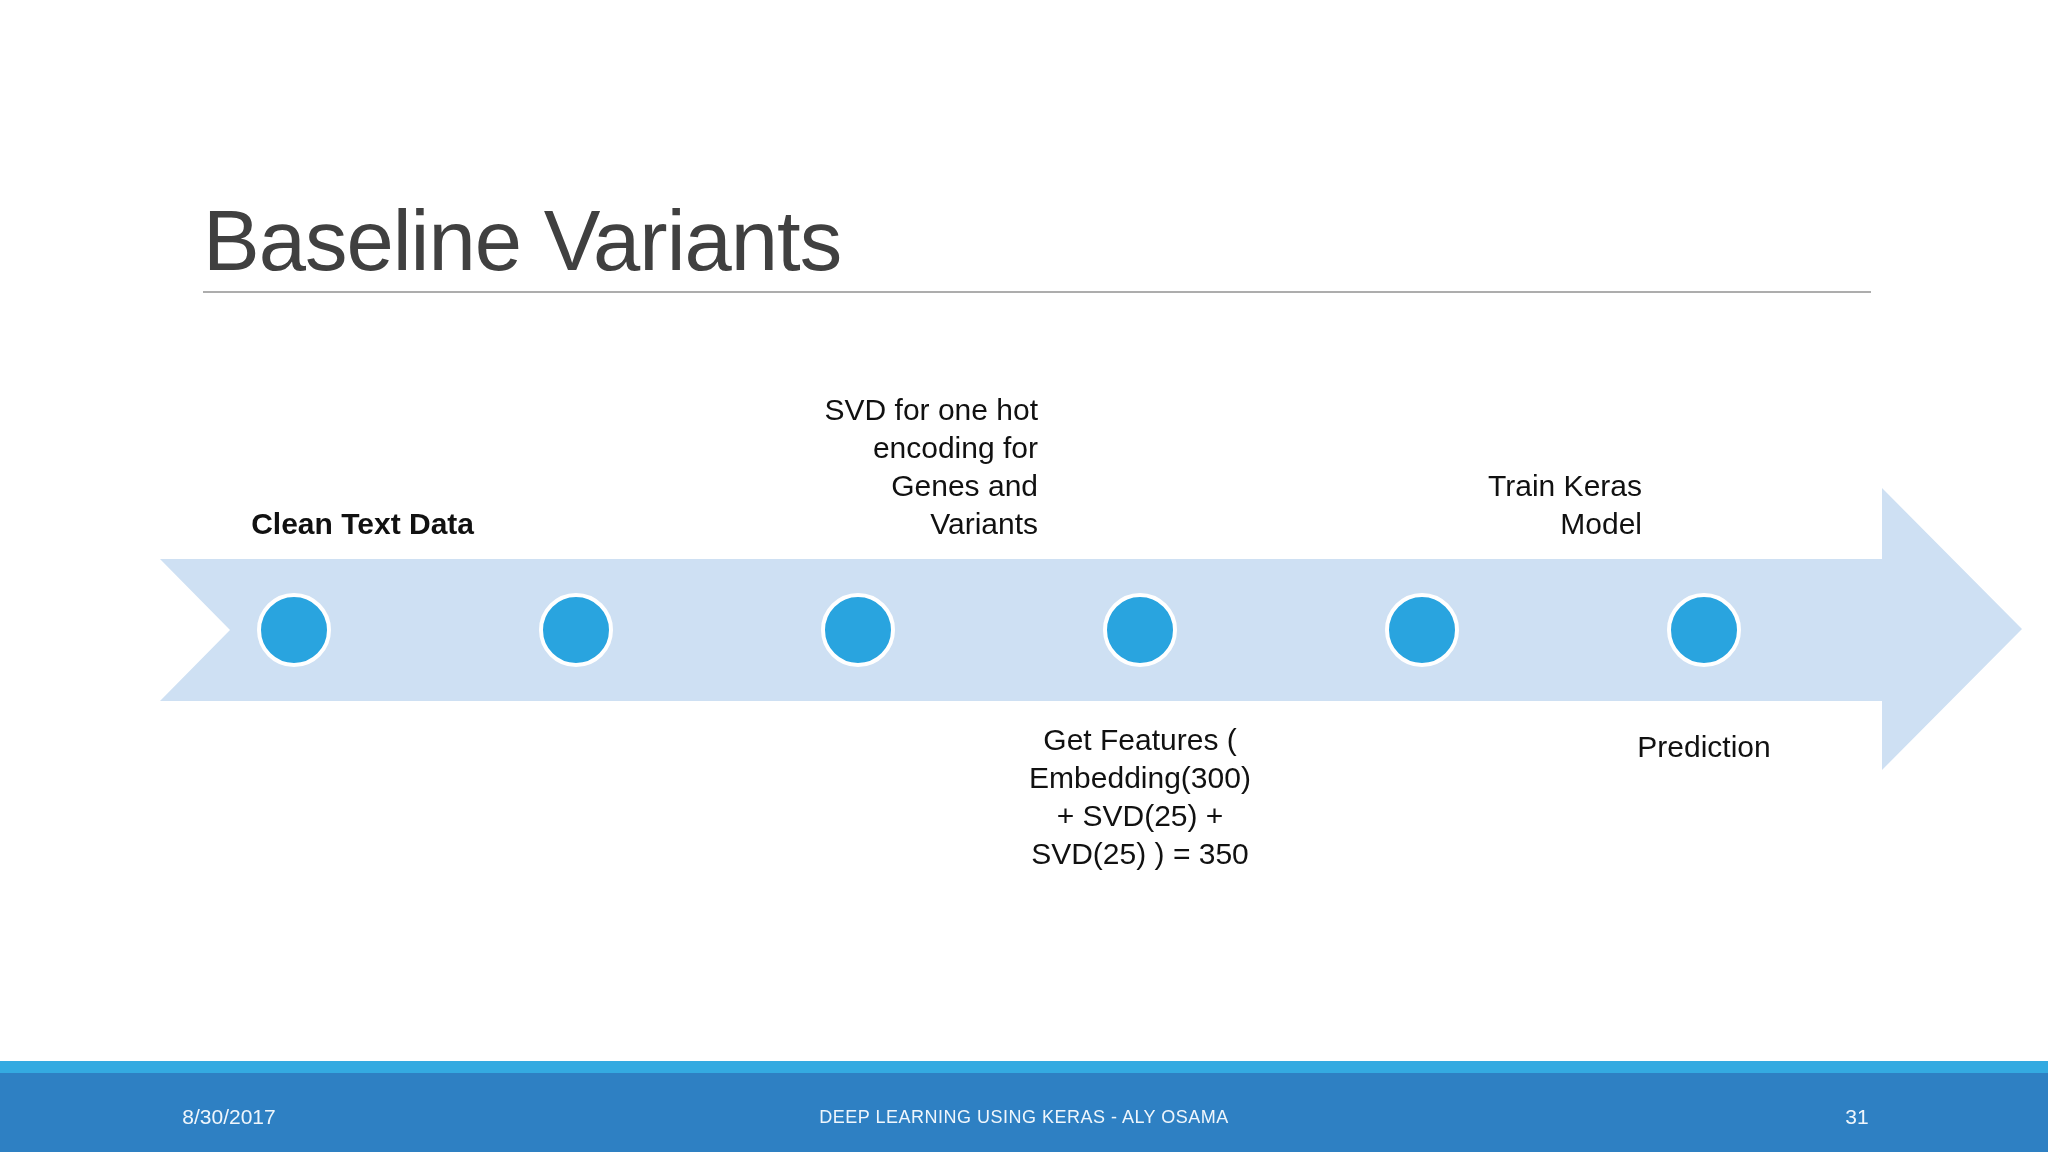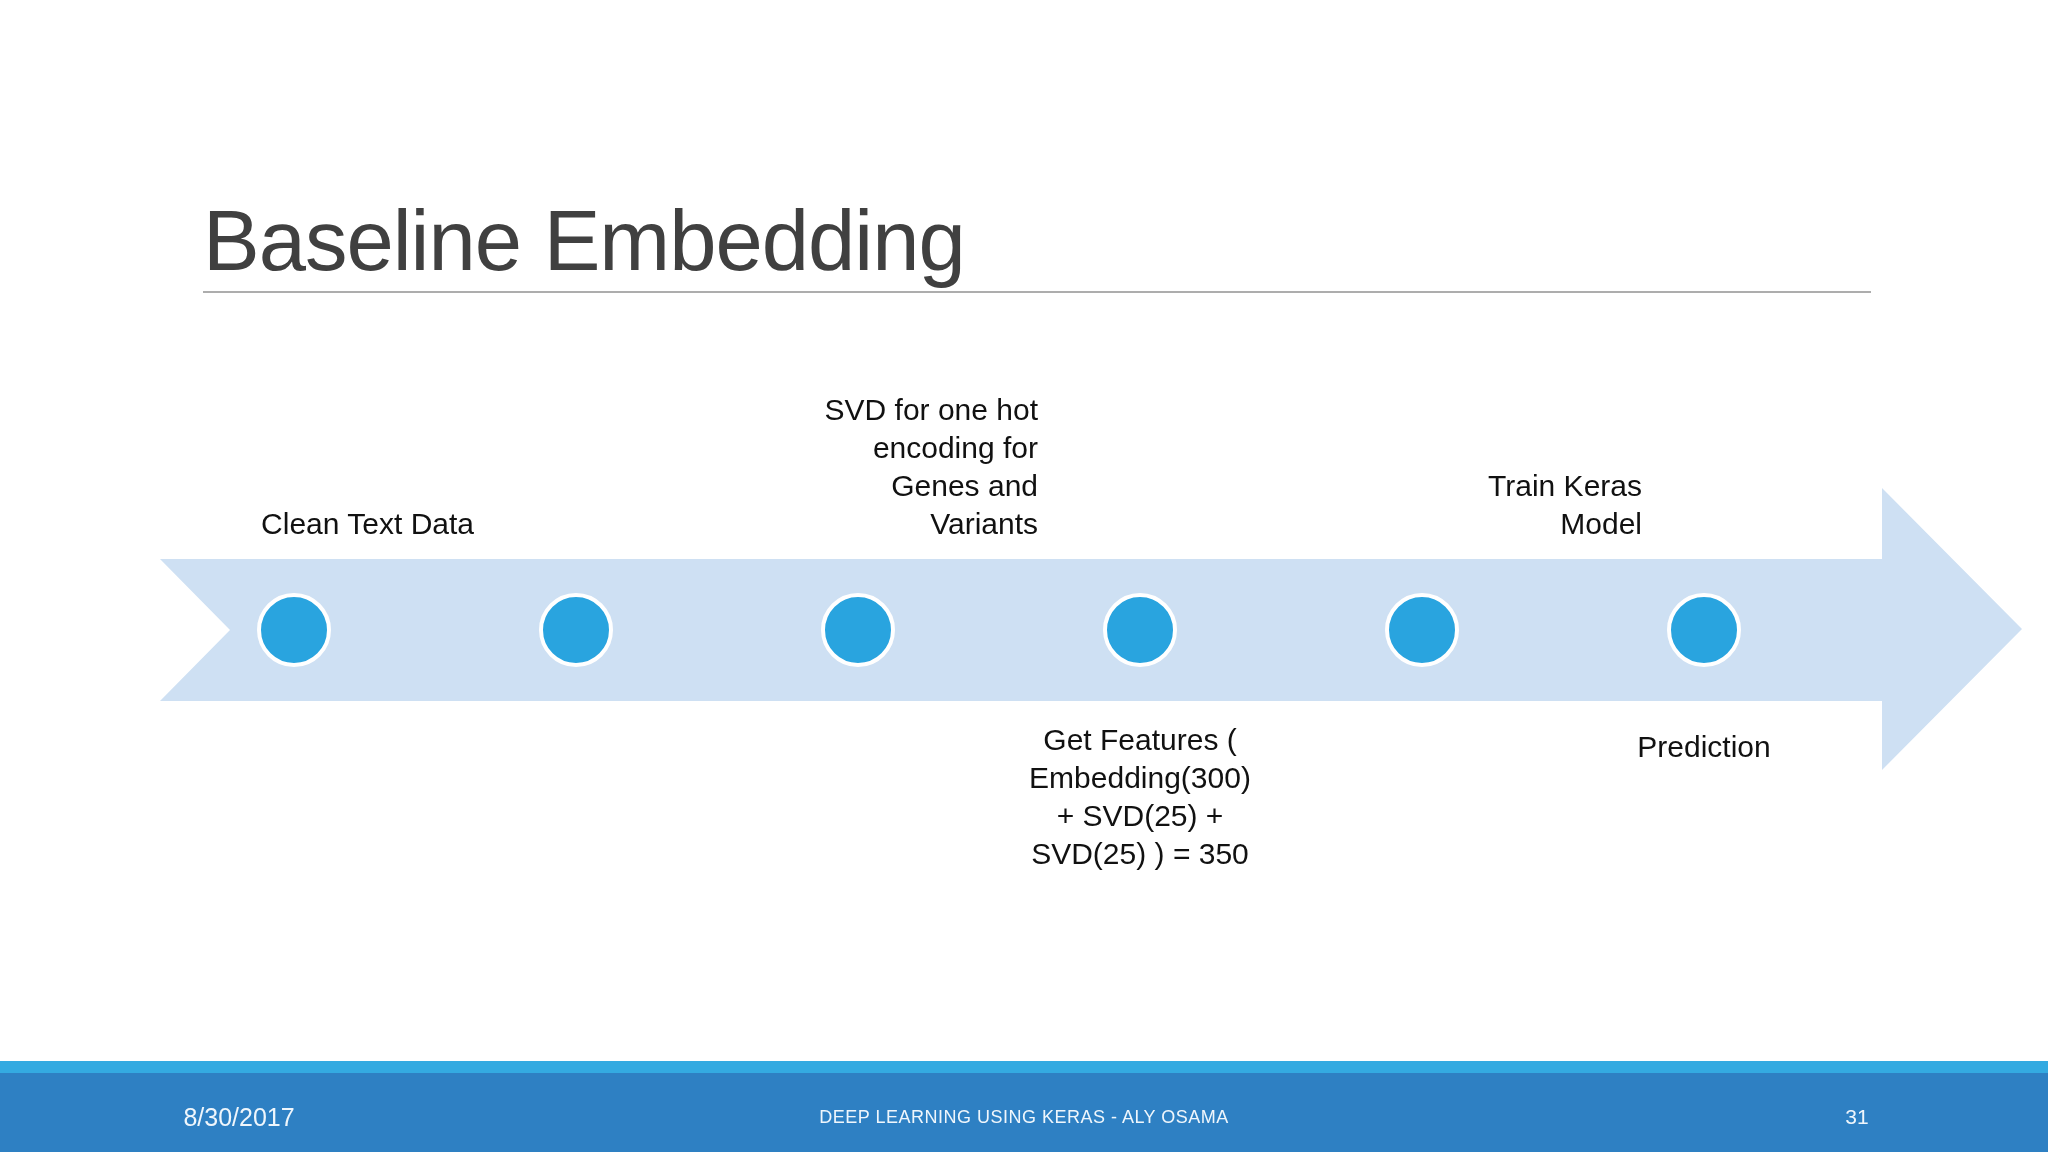--- a/index.html
+++ b/index.html
@@ -41,21 +41,21 @@
     position: absolute;
     width: 360px;
     text-align: center;
     font-size: 30px;
     line-height: 38px;
     color: var(--text, #111111);
     white-space: pre-line;
   }
   .step-label.above { bottom: 609px; text-align: right; }
   .step-label.below { top: 721px; }
-  .s1 { left: 114px; }
+  .s1 { left: 114px; font-weight: bold; }
   .s2 { left: 396px; }
   .s3 { left: 678px; }
   .s4 { left: 960px; }
   .s5 { left: 1282px; }
   .s6 { left: 1524px; margin-top: 7px; }
   
   .footer-strip {
     position: absolute;
     left: 0; top: 1061px;
     width: 2048px; height: 12px;
@@ -67,30 +67,30 @@
     width: 2048px; height: 79px;
     background: var(--footer-bar, #2e80c3);
   }
   .footer-date, .footer-center, .footer-page {
     position: absolute;
     top: 1104px;
     color: var(--footer-text, #eff6fc);
     line-height: 26px;
     text-align: center;
   }
-  .footer-date { left: 89px; width: 300px; font-size: 25px; }
+  .footer-date { left: 79px; width: 300px; font-size: 21px; }
   .footer-center { left: 0; width: 2048px; font-size: 18px; letter-spacing: 0.5px; }
   .footer-page { left: 1807px; width: 100px; font-size: 21px; }
 </style>
 </head>
 <body>
 
 <div class="slide">
 
-  <div class="title">Baseline Embedding</div>
+  <div class="title">Baseline Variants</div>
   <div class="title-rule"></div>
 
   <svg class="arrow-layer" viewBox="0 0 2048 1152" xmlns="http://www.w3.org/2000/svg" aria-hidden="true">
     <polygon points="160,559 1882,559 1882,488 2022,629 1882,770 1882,701 160,701 230,630" fill="var(--band, #cee0f3)"></polygon>
     <circle cx="294" cy="630" r="35" fill="var(--marker, #29a4df)" stroke="var(--marker-ring, #ffffff)" stroke-width="4"></circle>
     <circle cx="576" cy="630" r="35" fill="var(--marker, #29a4df)" stroke="var(--marker-ring, #ffffff)" stroke-width="4"></circle>
     <circle cx="858" cy="630" r="35" fill="var(--marker, #29a4df)" stroke="var(--marker-ring, #ffffff)" stroke-width="4"></circle>
     <circle cx="1140" cy="630" r="35" fill="var(--marker, #29a4df)" stroke="var(--marker-ring, #ffffff)" stroke-width="4"></circle>
     <circle cx="1422" cy="630" r="35" fill="var(--marker, #29a4df)" stroke="var(--marker-ring, #ffffff)" stroke-width="4"></circle>
     <circle cx="1704" cy="630" r="35" fill="var(--marker, #29a4df)" stroke="var(--marker-ring, #ffffff)" stroke-width="4"></circle>

